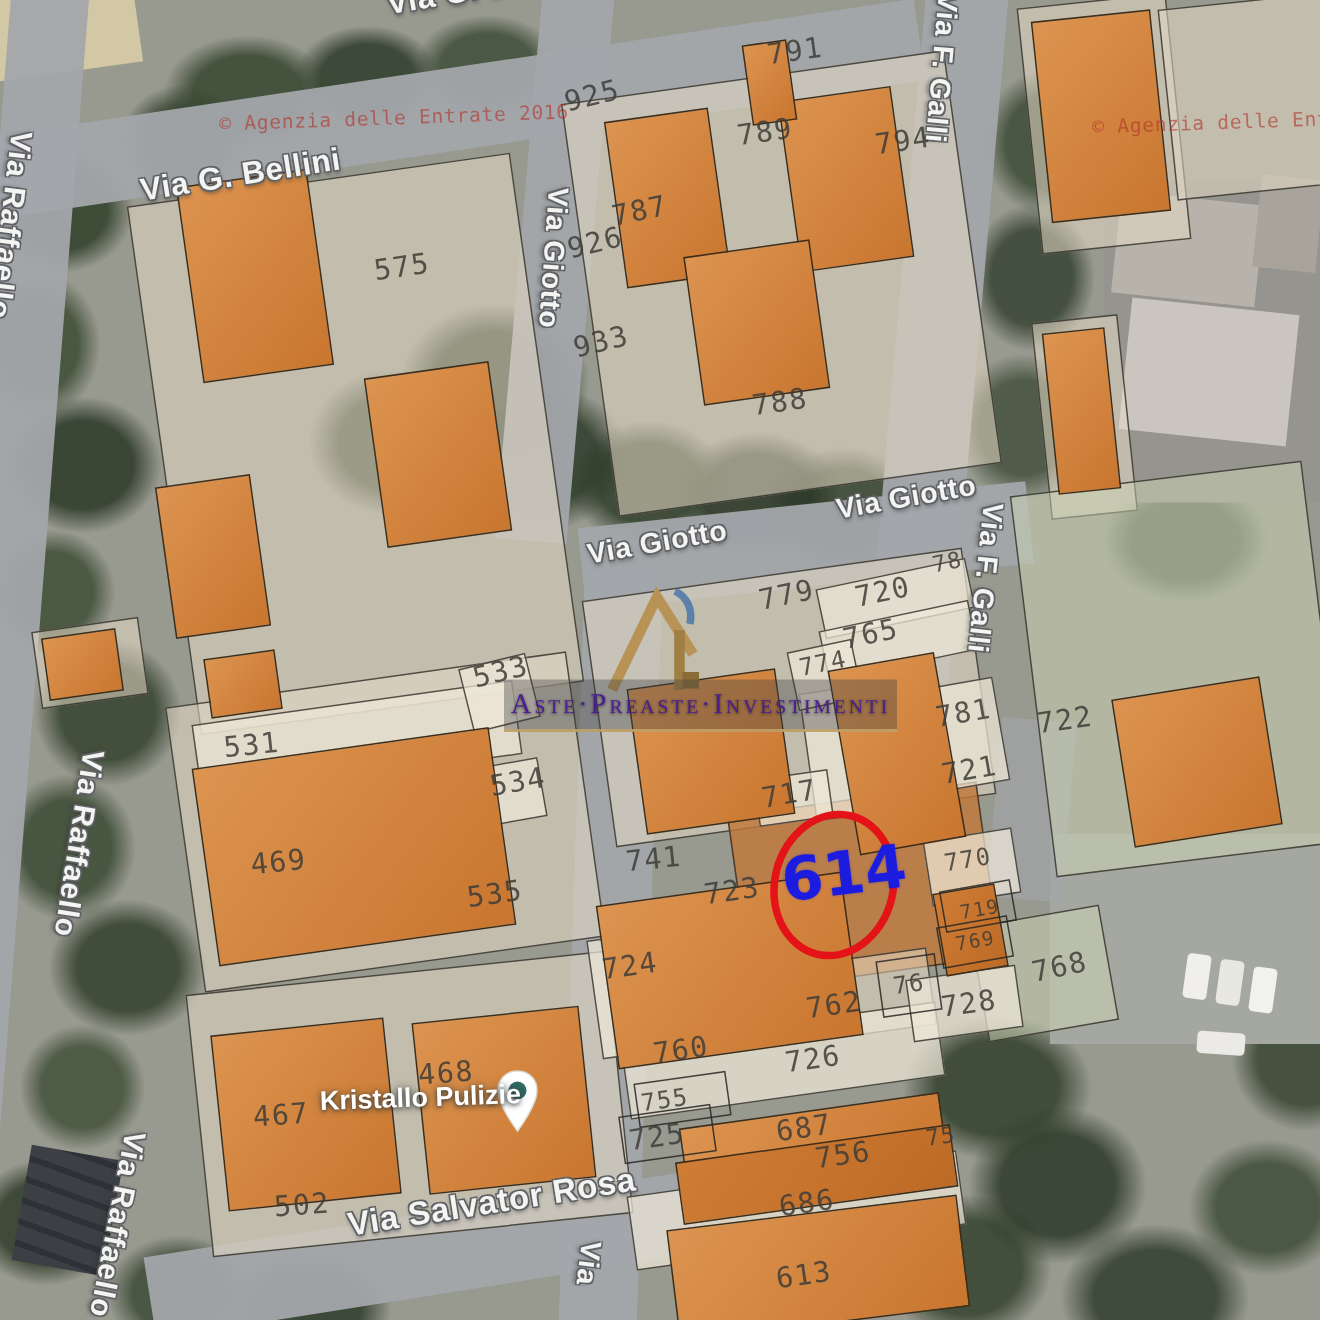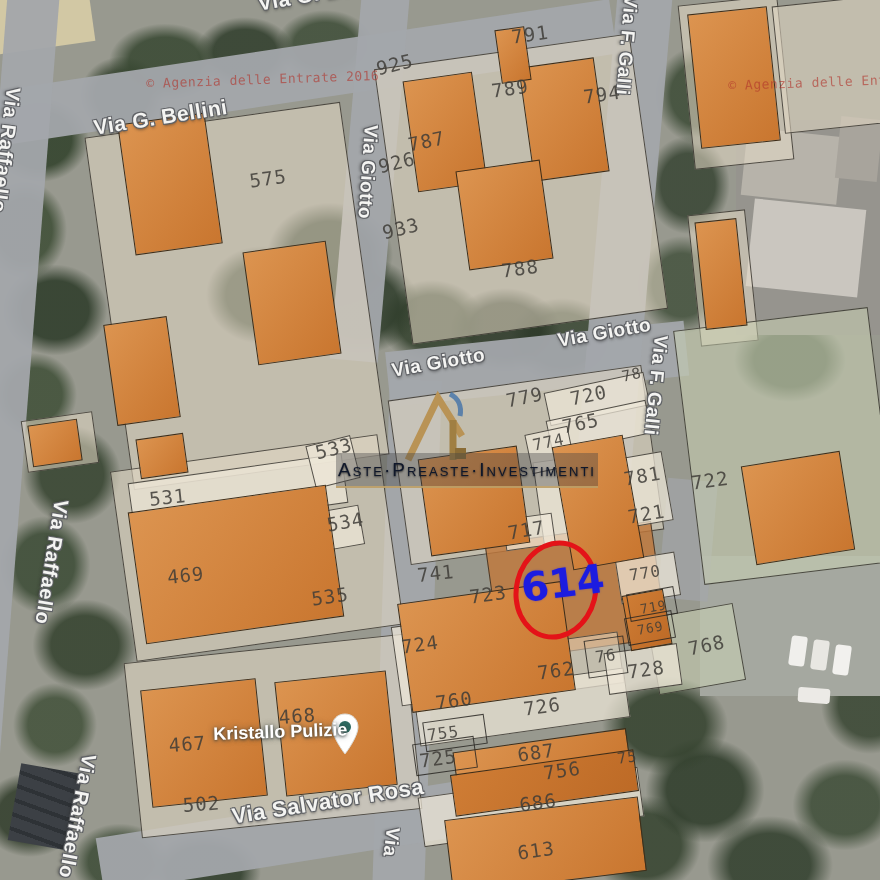--- a/index.html
+++ b/index.html
@@ -67,22 +67,22 @@
   
   #hl-circle{position:absolute;left:514px;top:540px;width:84px;height:100px;
     border:5px solid #e41318;border-radius:50%;transform:rotate(14deg);}
   #hl-num{position:absolute;left:521px;top:560px;font-family:"DejaVu Sans",sans-serif;
     font-weight:700;font-size:40px;color:#1c1ce0;transform:rotate(-7deg);letter-spacing:0;
     text-shadow:0 0 2px rgba(28,28,224,.4);}
   
   #logo-band{position:absolute;left:336px;top:453px;width:262px;height:35px;
     background:rgba(66,66,68,.38);border-bottom:2px solid rgba(196,164,104,.85);
     display:flex;align-items:center;justify-content:center;}
-  #logo-text{font-family:Liberation Sans, sans-serif;font-variant:small-caps;font-size:19px;
-    color:#0f172a;letter-spacing:2px;text-shadow:0 1px 2px rgba(30,30,30,.8);white-space:nowrap;}
+  #logo-text{font-family:Liberation Serif, serif;font-variant:small-caps;font-size:19px;
+    color:#4c1d95;letter-spacing:2px;text-shadow:0 1px 2px rgba(30,30,30,.8);white-space:nowrap;}
   #logo-mono{position:absolute;left:398px;top:390px;width:76px;height:74px;}
   
   #poi-pin{position:absolute;left:330px;top:712px;width:30px;height:44px;}
 </style>
 </head>
 <body>
 
 <div id="stage">
 
   <div id="sat"></div>

